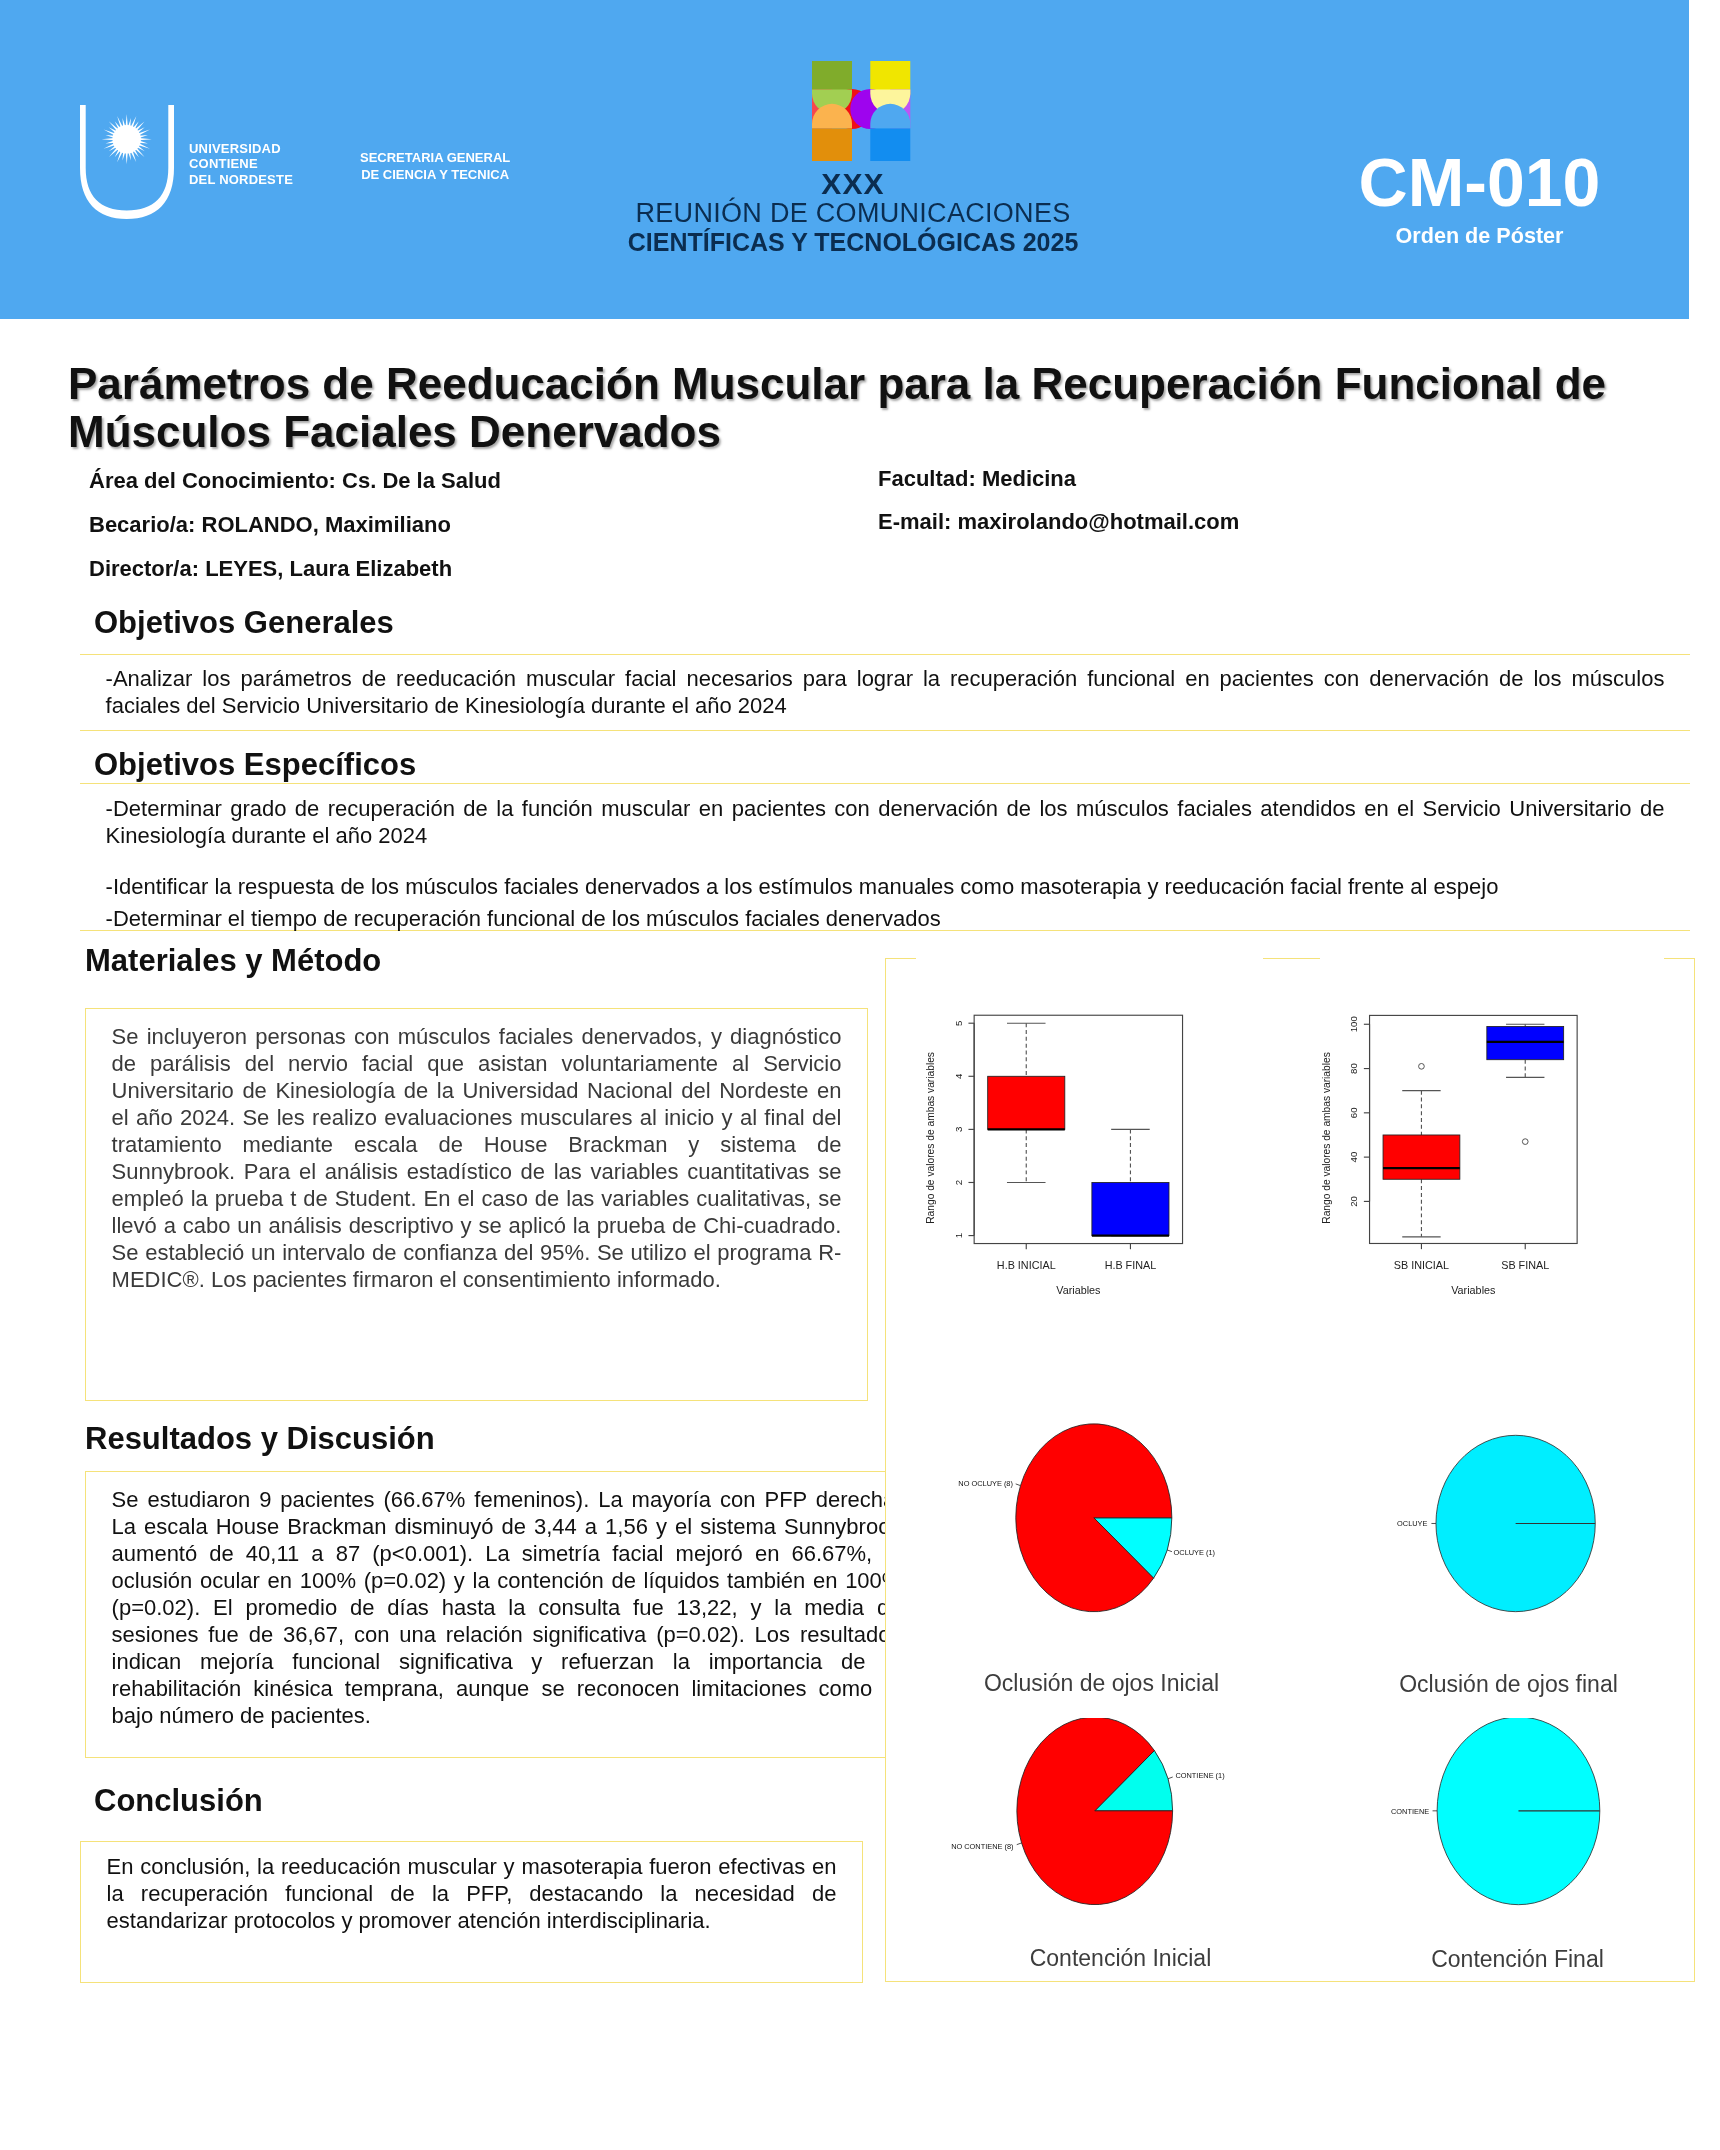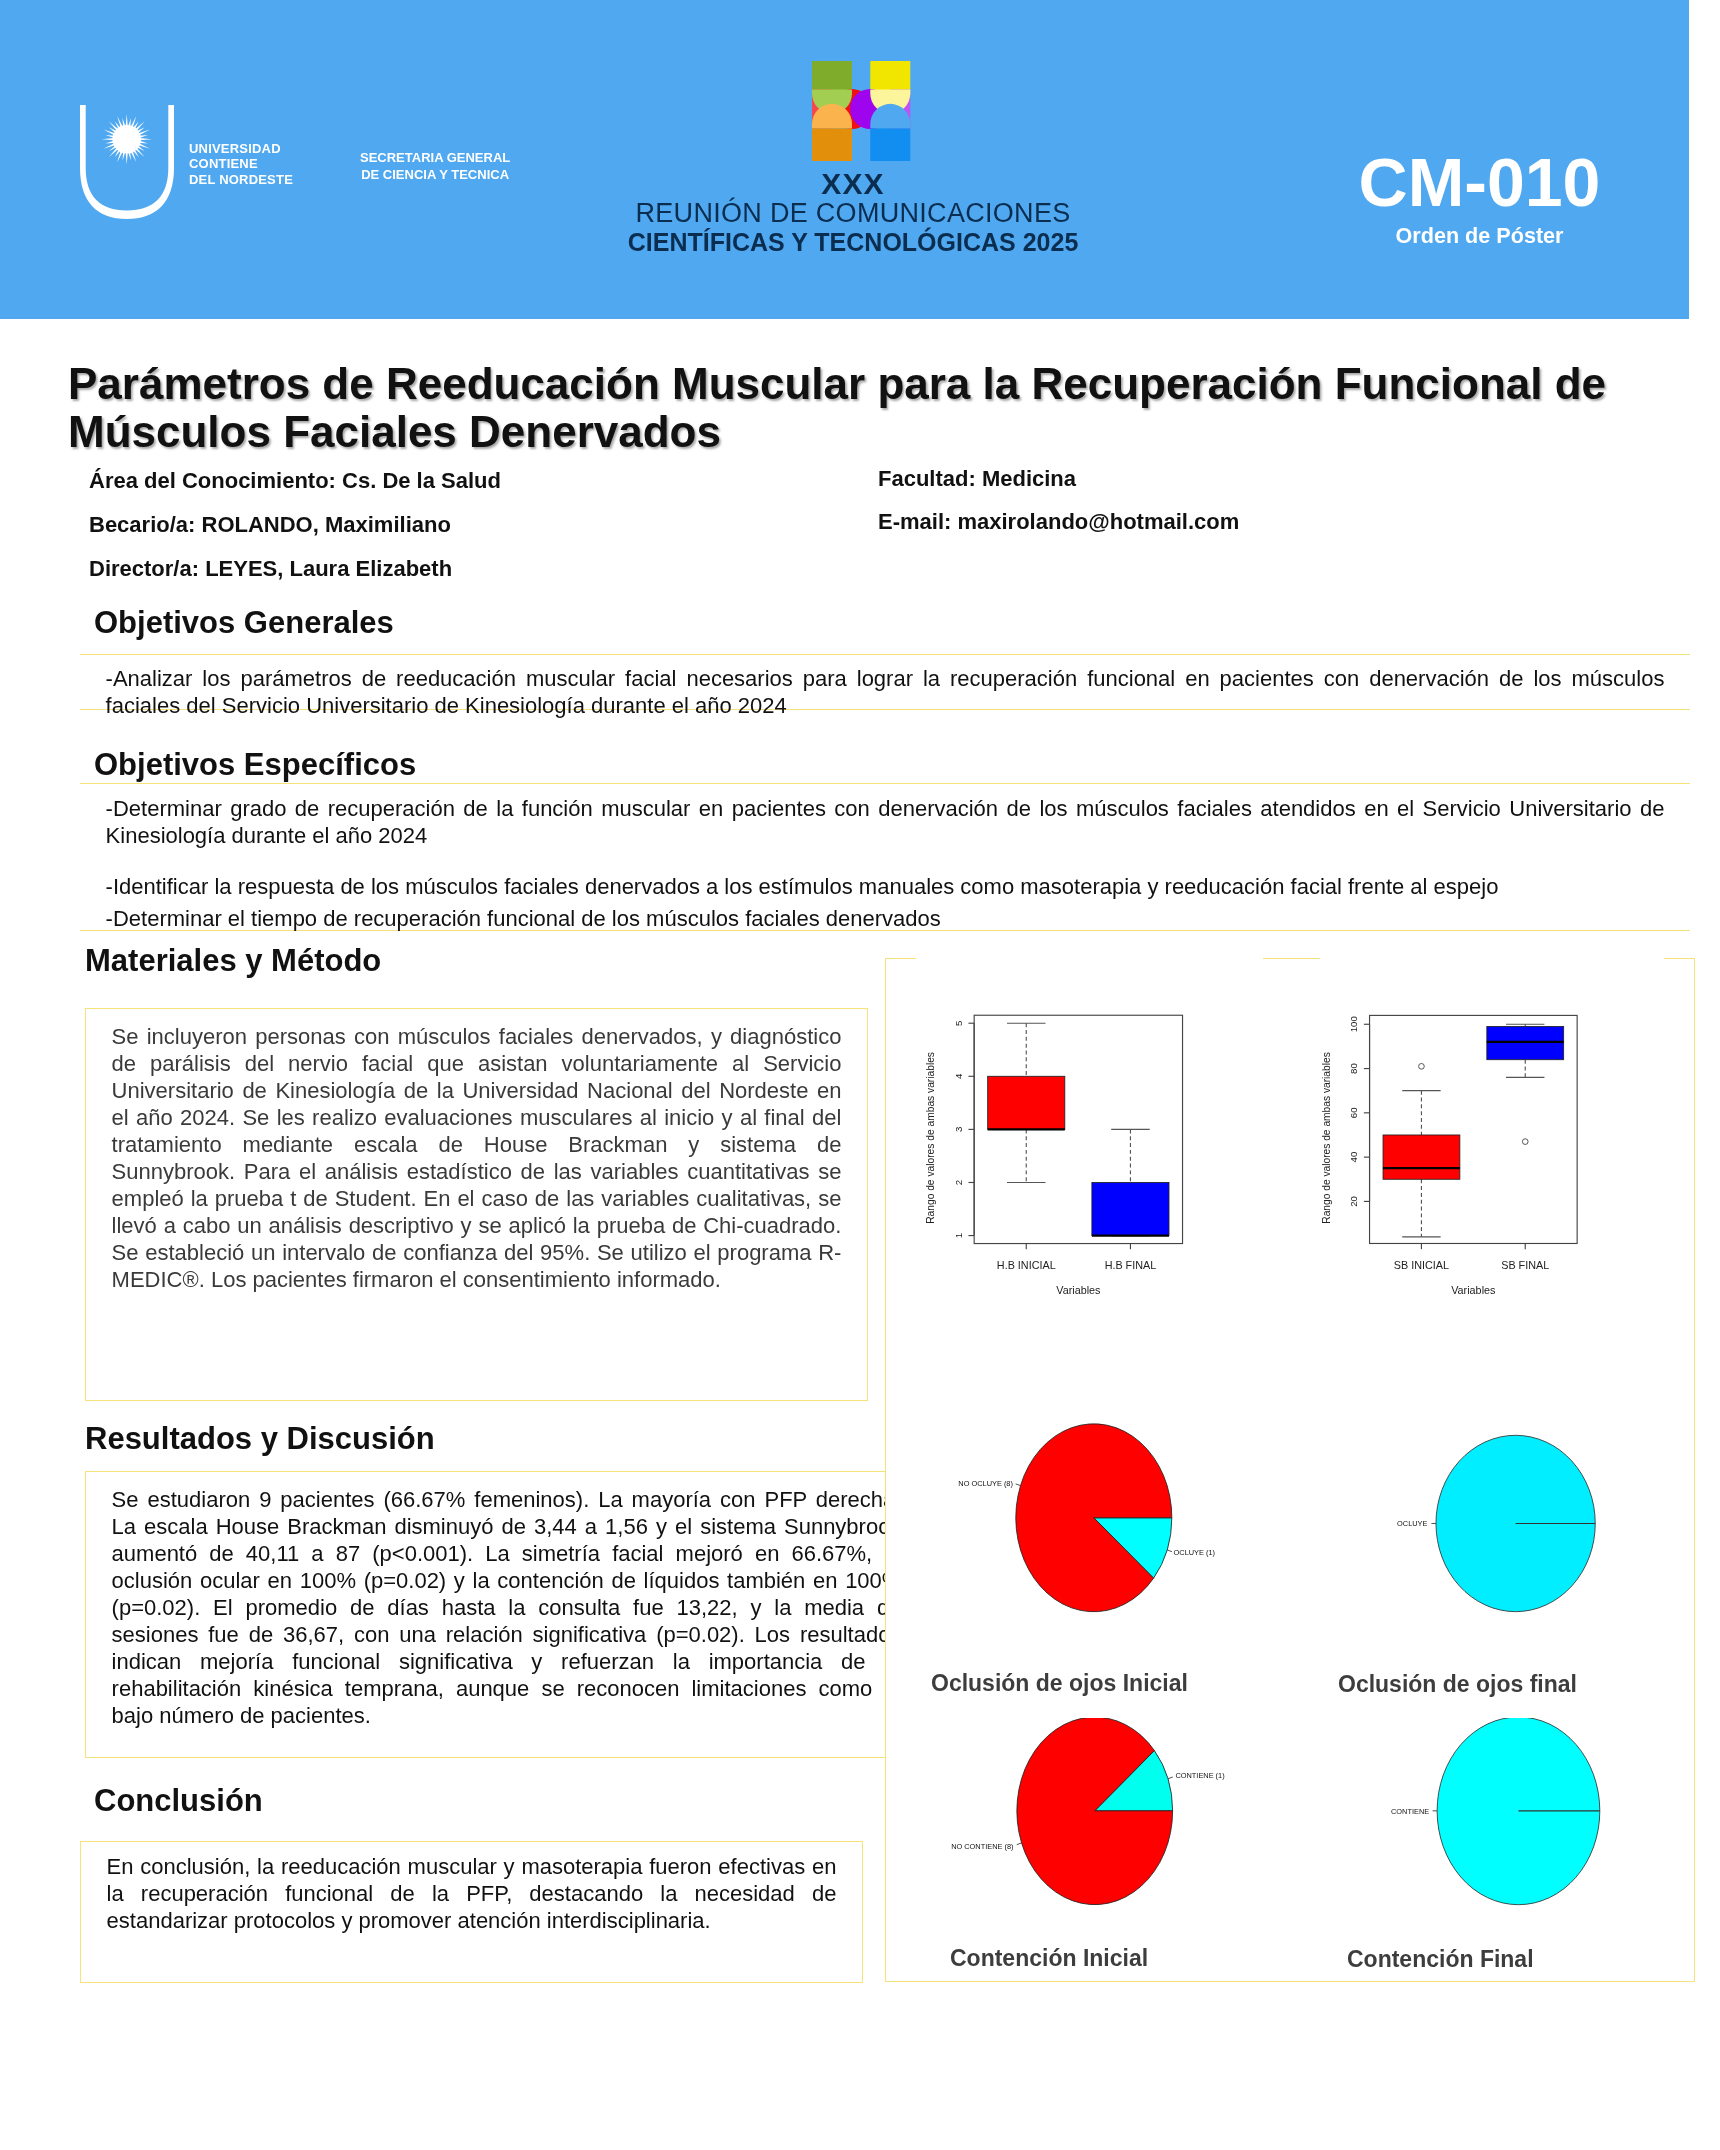--- a/index.html
+++ b/index.html
@@ -26,21 +26,21 @@
   .section-title { position: absolute; font-weight: bold; font-size: 31px; line-height: 36px; color: #111; }
 
   .box { position: absolute; border: 1.1px solid #f5e27a; background: #fff; }
   .box p { font-size: 22px; line-height: 27px; color: #111; text-align: justify; }
   .box.gray p { color: #3a3a3a; }
 
   .figpanel { position: absolute; left: 885px; top: 958px; width: 810px; height: 1024px; border: 1.1px solid #f5e27a; border-top: none; background: #fff; }
   .figpanel-topline { position: absolute; height: 1.1px; background: #f5e27a; top: 958px; }
 
   svg text { font-family: "Liberation Sans", sans-serif; }
-  .pie-title { position: absolute; font-size: 23px; line-height: 27px; color: #3d3d3d; width: 341px; font-weight: bold; }
+  .pie-title { position: absolute; font-size: 23px; line-height: 27px; color: #3d3d3d; text-align: center; width: 341px; }
 </style>
 </head>
 <body>
 
 <div class="header">
   <svg class="unne-logo" viewBox="0 0 165 200">
     <path d="M0 0 H10 V110 C10 160 35 185 82 185 C130 185 155 160 155 110 V0 H165 V110 C165 170 135 200 82 200 C30 200 0 170 0 110 Z" fill="#fff"></path>
     <g id="sunrays" fill="#fff">
         <polygon points="103.91096012626387,58.022671917643756 126,60 103.91096012626387,61.977328082356244"></polygon>
         <polygon points="103.87570474366012,62.335281989012415 119.26984065532275,67.41343223661288 103.1041895990233,66.21395054441831"></polygon>
@@ -111,21 +111,21 @@
 
 <div class="title">Parámetros de Reeducación Muscular para la Recuperación Funcional de Músculos Faciales Denervados</div>
 
 <div class="meta" style="left:89px; top:468px;">Área del Conocimiento: Cs. De la Salud</div>
 <div class="meta" style="left:89px; top:512px;">Becario/a: ROLANDO, Maximiliano</div>
 <div class="meta" style="left:89px; top:556px;">Director/a: LEYES, Laura Elizabeth</div>
 <div class="meta" style="left:878px; top:466px;">Facultad: Medicina</div>
 <div class="meta" style="left:878px; top:509px;">E-mail: maxirolando@hotmail.com</div>
 
 <div class="section-title" style="left:94px; top:605px;">Objetivos Generales</div>
-<div class="box" style="left:80px; top:654px; width:1610px; height:56px; border-left:none; border-right:none; padding:10.2px 25.6px 0 25.6px;">
+<div class="box" style="left:80px; top:654px; width:1610px; height:77px; border-left:none; border-right:none; padding:10.2px 25.6px 0 25.6px;">
   <p>-Analizar los parámetros de reeducación muscular facial necesarios para lograr la recuperación funcional en pacientes con denervación de los músculos faciales del Servicio Universitario de Kinesiología durante el año 2024</p>
 </div>
 
 <div class="section-title" style="left:94px; top:747px;">Objetivos Específicos</div>
 <div class="box" style="left:80px; top:783px; width:1610px; height:148px; border-left:none; border-right:none; padding:11.4px 25.6px 0 25.6px;">
   <p>-Determinar grado de recuperación de la función muscular en pacientes con denervación de los músculos faciales atendidos en el Servicio Universitario de Kinesiología durante el año 2024</p>
   <p style="margin-top:24px;">-Identificar la respuesta de los músculos faciales denervados a los estímulos manuales como masoterapia y reeducación facial frente al espejo</p>
   <p style="margin-top:4.6px;">-Determinar el tiempo de recuperación funcional de los músculos faciales denervados</p>
 </div>
 

